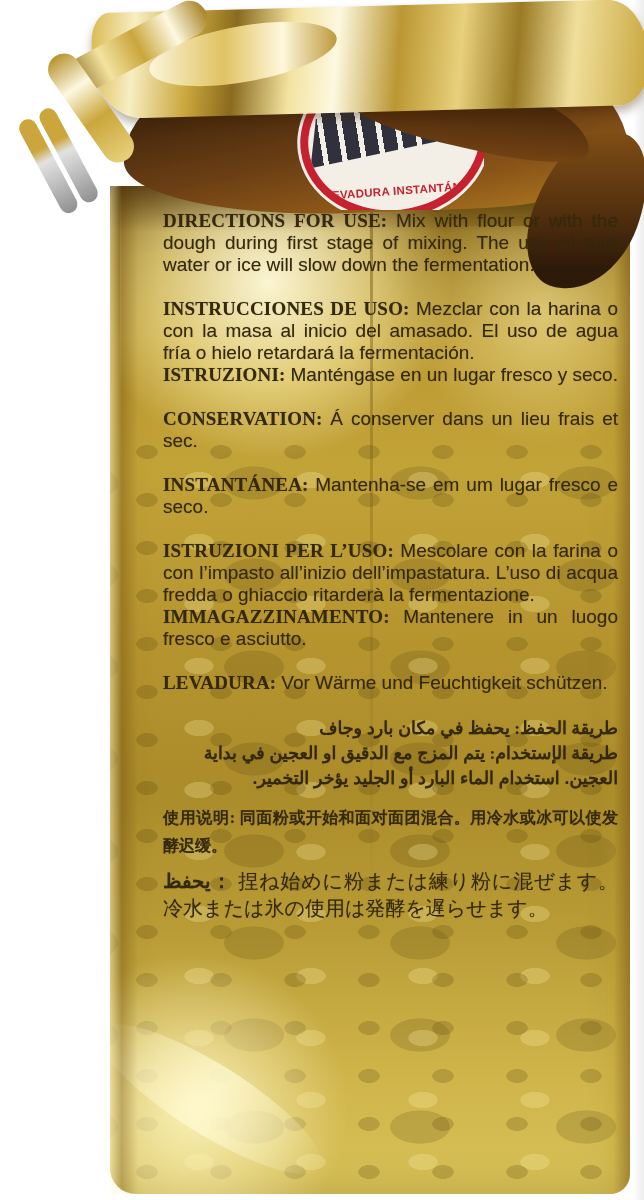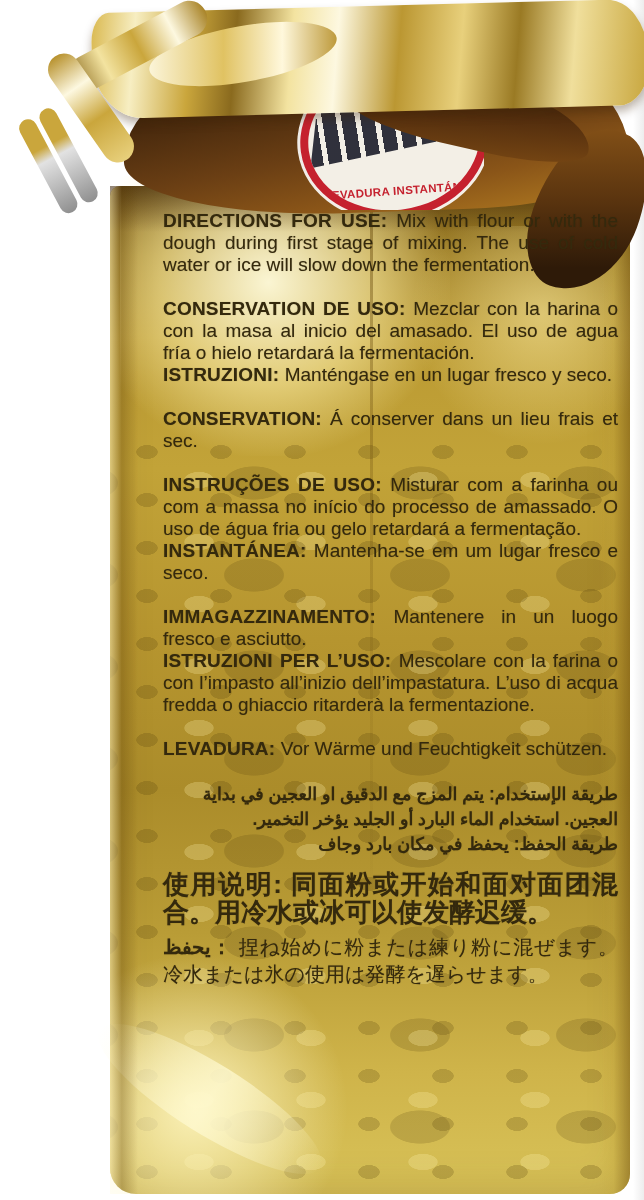--- a/index.html
+++ b/index.html
@@ -89,24 +89,24 @@
     transform:rotate(62deg);}
   .tail-tip .prong{position:absolute;left:0;width:100%;height:18px;border-radius:9px;
     background:linear-gradient(90deg,#caa63c 0 32%,#e2e2e2 45%,#bdbdbd 70%,#8f8f8f 100%);}
   .tail-tip .prong.p1{top:2px;} .tail-tip .prong.p2{top:25px;}
   
   .text-area{position:absolute;left:163px;top:210px;width:455px;z-index:8;
     color:#34290d;font-size:19px;line-height:22px;}
   .section{margin:0 0 22px 0;}
   .section:last-child{margin-bottom:0;}
   .seg{margin:0;text-align:justify;text-shadow:0 0 1px rgba(52,41,13,.35);}
-  .seg b{font-weight:700;letter-spacing:.2px;}
+  .seg b{font-weight:700;letter-spacing:.2px;font-family:Liberation Serif, serif;}
   .lang-ar{font-size:17.5px;line-height:25px;margin-bottom:13px;font-weight:600;}
   .lang-ar .seg{text-align:right;}
-  .lang-zh{font-size:26px;line-height:28px;margin-bottom:8px;font-weight:600;}
+  .lang-zh{font-size:16px;line-height:28px;margin-bottom:8px;font-weight:600;}
   .lang-ja{font-size:20px;line-height:27px;}
 </style>
 </head>
 <body>
 
 <div class="stage">
 
   <div class="package">
 
     <div class="face">
@@ -141,40 +141,39 @@
   <div class="tail-tip">
     <div class="prong p1"></div>
     <div class="prong p2"></div>
   </div>
 
   <div class="text-area">
       <div class="section lang-en" dir="ltr">
         <p class="seg"><b>DIRECTIONS FOR USE: </b>Mix with flour or with the dough during first stage of mixing. The use of cold water or ice will slow down the fermentation.</p>
       </div>
       <div class="section lang-es" dir="ltr">
-        <p class="seg"><b>CONSERVATION DE USO: </b>Mezclar con la harina o con la masa al inicio del amasado. El uso de agua fría o hielo retardará la fermentación.</p>
+        <p class="seg"><b>INSTRUCCIONES DE USO: </b>Mezclar con la harina o con la masa al inicio del amasado. El uso de agua fría o hielo retardará la fermentación.</p>
         <p class="seg"><b>ISTRUZIONI: </b>Manténgase en un lugar fresco y seco.</p>
       </div>
       <div class="section lang-fr" dir="ltr">
         <p class="seg"><b>CONSERVATION: </b>Á conserver dans un lieu frais et sec.</p>
       </div>
       <div class="section lang-pt" dir="ltr">
-        <p class="seg"><b>INSTRUÇÕES DE USO: </b>Misturar com a farinha ou com a massa no início do processo de amassado. O uso de água fria ou gelo retardará a fermentação.</p>
         <p class="seg"><b>INSTANTÁNEA: </b>Mantenha-se em um lugar fresco e seco.</p>
       </div>
       <div class="section lang-it" dir="ltr">
+        <p class="seg"><b>ISTRUZIONI PER L’USO: </b>Mescolare con la farina o con l’impasto all’inizio dell’impastatura. L’uso di acqua fredda o ghiaccio ritarderà la fermentazione.</p>
         <p class="seg"><b>IMMAGAZZINAMENTO: </b>Mantenere in un luogo fresco e asciutto.</p>
-        <p class="seg"><b>ISTRUZIONI PER L’USO: </b>Mescolare con la farina o con l’impasto all’inizio dell’impastatura. L’uso di acqua fredda o ghiaccio ritarderà la fermentazione.</p>
       </div>
       <div class="section lang-de" dir="ltr">
         <p class="seg"><b>LEVADURA: </b>Vor Wärme und Feuchtigkeit schützen.</p>
       </div>
       <div class="section lang-ar" dir="rtl">
+        <p class="seg"><b>طريقة الحفظ: </b>يحفظ في مكان بارد وجاف</p>
         <p class="seg"><b>طريقة الإستخدام: </b>يتم المزج مع الدقيق او العجين في بداية العجين. استخدام الماء البارد أو الجليد يؤخر التخمير.</p>
-        <p class="seg"><b>طريقة الحفظ: </b>يحفظ في مكان بارد وجاف</p>
       </div>
       <div class="section lang-zh" dir="ltr">
         <p class="seg"><b>使用说明: </b>同面粉或开始和面对面团混合。用冷水或冰可以使发酵迟缓。</p>
       </div>
       <div class="section lang-ja" dir="ltr">
         <p class="seg"><b>يحفظ： </b>捏ね始めに粉または練り粉に混ぜます。冷水または氷の使用は発酵を遅らせます。</p>
       </div>
     </div>
 </div>
 

